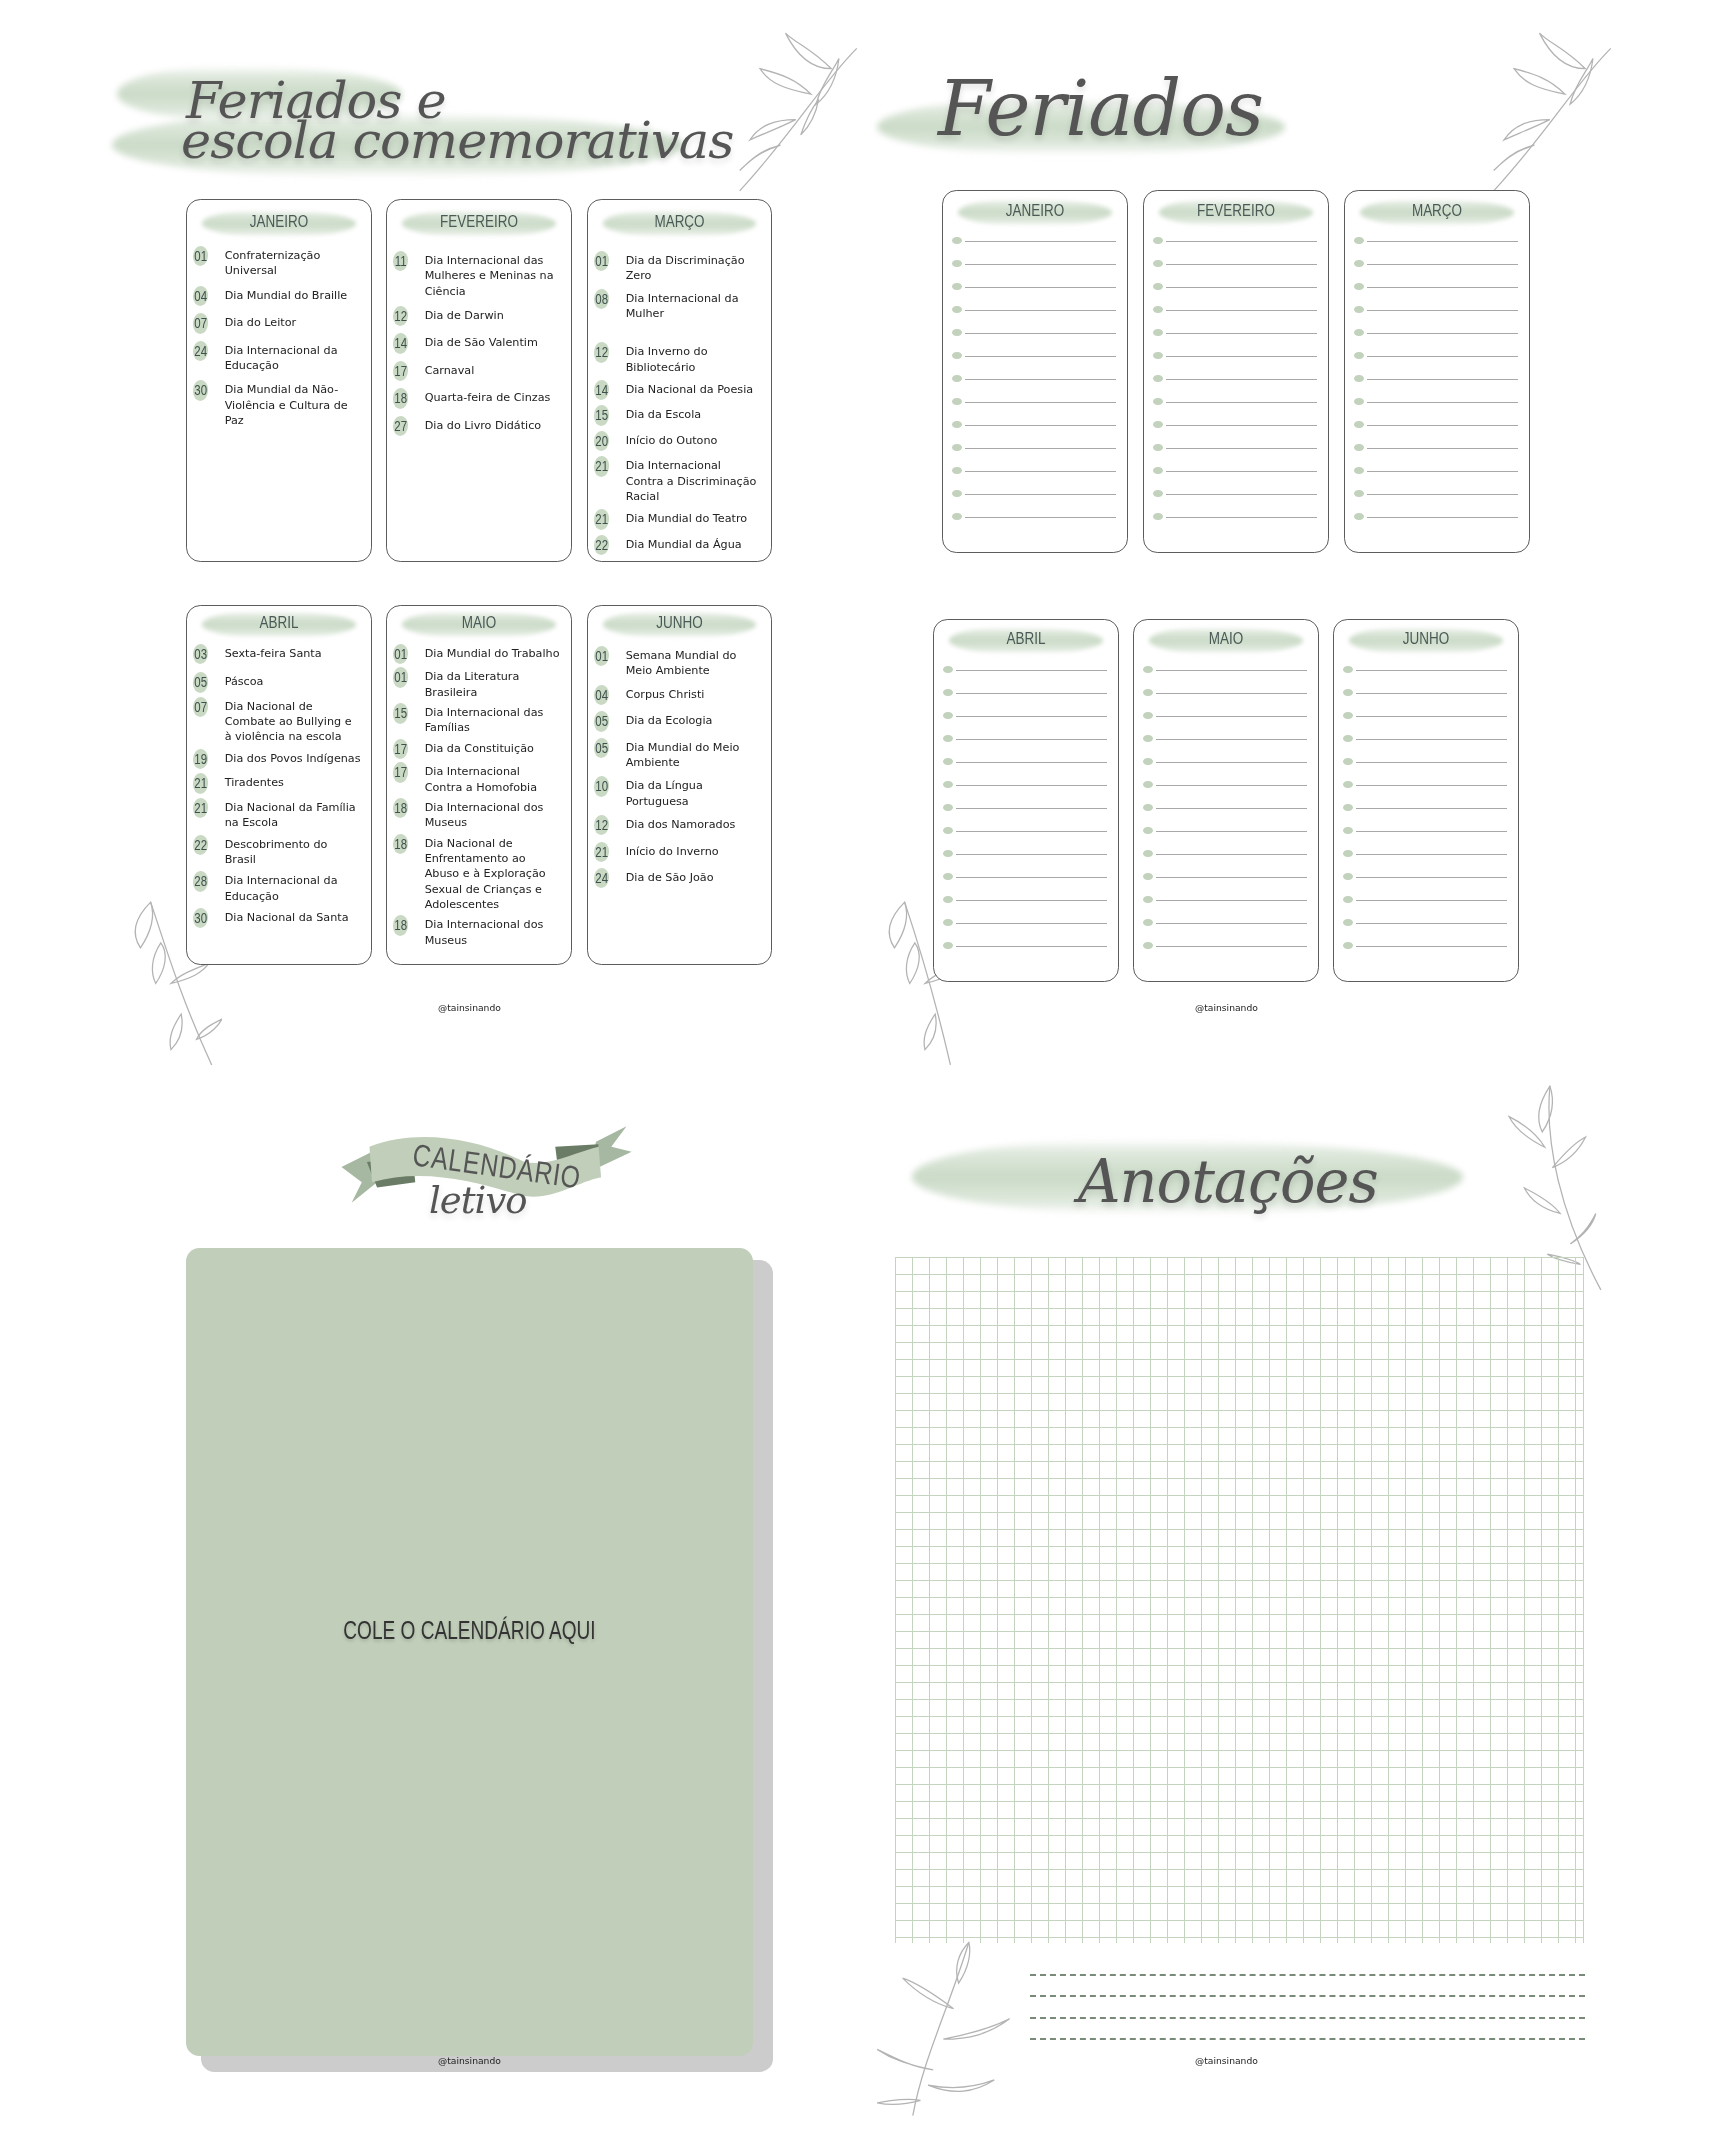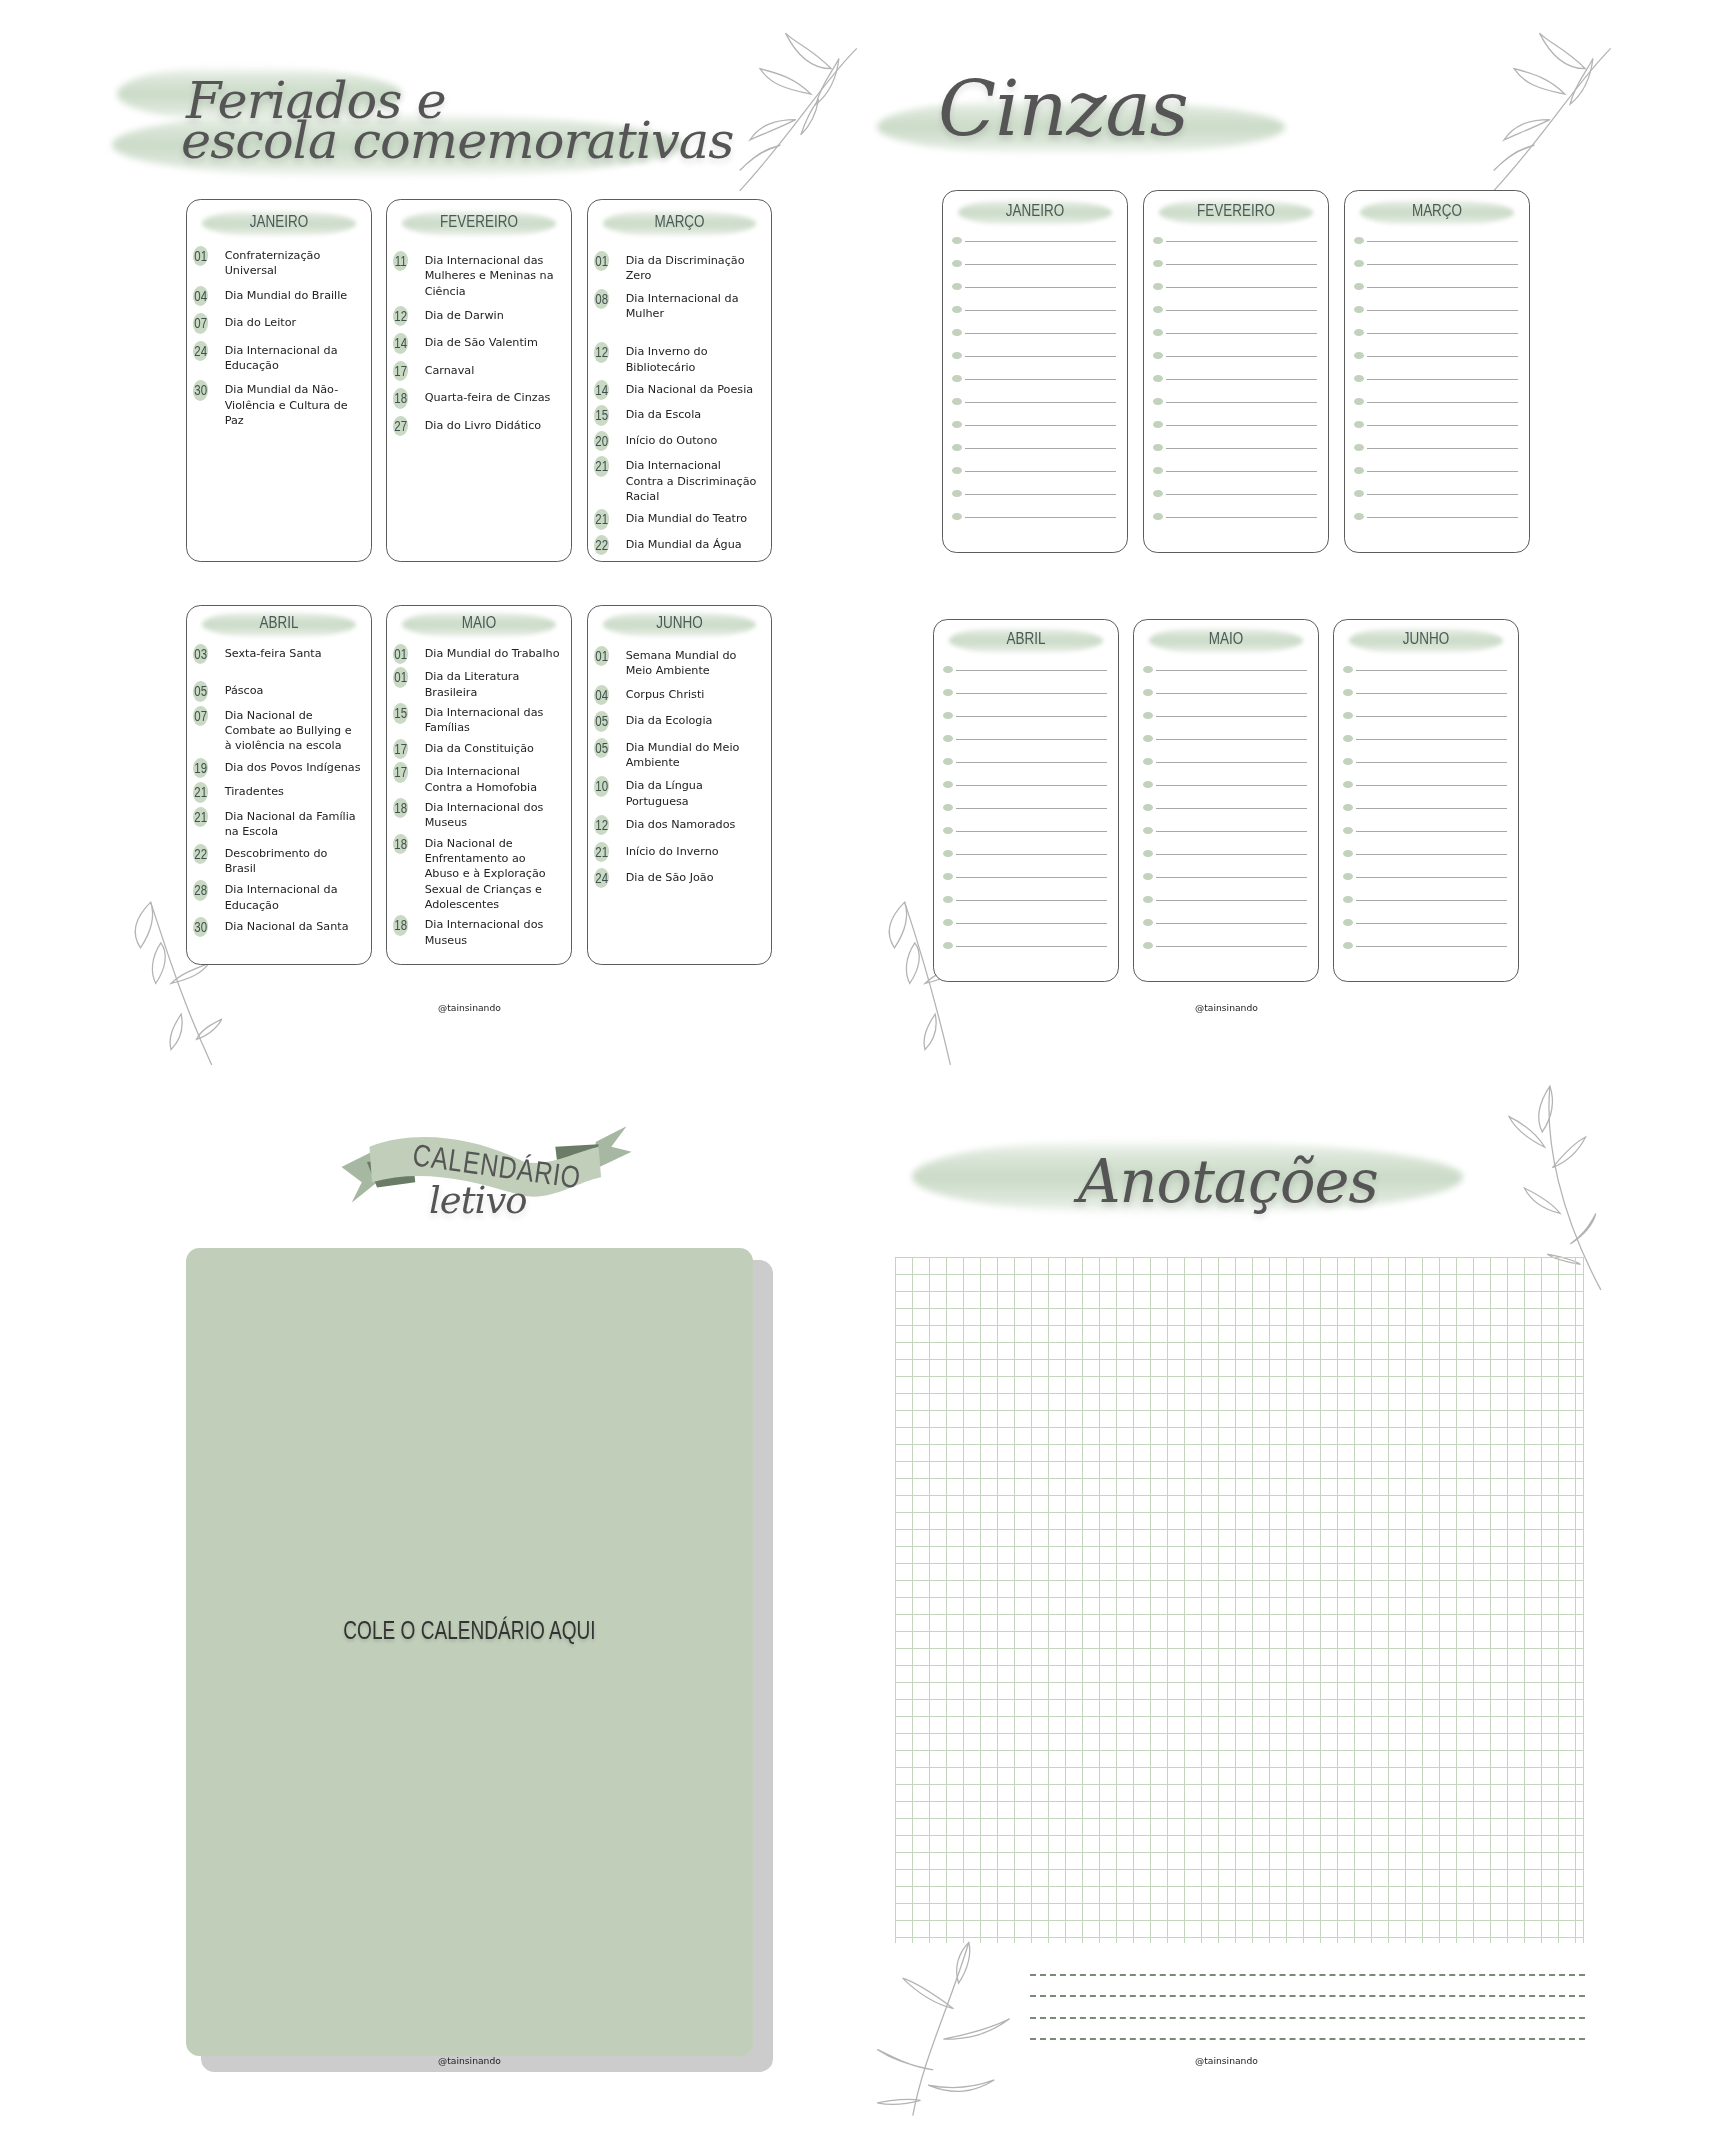--- a/index.html
+++ b/index.html
@@ -238,21 +238,21 @@
         </div>
     </div>
   </div>
 
   <div class="card" style="left:186px;top:605px;width:186px;height:360px;">
     <div class="card-head" style="top:1px;">
         <div class="brush small"></div>
         <div class="month">ABRIL</div>
       </div>
     <div class="entries" style="top:38px;">
-      <div class="entry" style="margin-bottom:17px;">
+      <div class="entry" style="margin-bottom:8px;">
           <span class="day">03</span>
           <span class="etext">Sexta-feira Santa</span>
         </div>
       <div class="entry" style="margin-bottom:4.1px;">
           <span class="day">05</span>
           <span class="etext">Páscoa</span>
         </div>
       <div class="entry" style="margin-bottom:4.1px;">
           <span class="day">07</span>
           <span class="etext">Dia Nacional de Combate ao Bullying e à violência na escola</span>
@@ -364,21 +364,21 @@
           <span class="etext">Dia de São João</span>
         </div>
     </div>
   </div>
 
   <div class="credit" style="left:438px;top:1002px;width:102px;">@tainsinando</div>
 </div>
 
 <div>
   <div class="brush" style="left:877px;top:99px;width:408px;height:56px;"></div>
-  <div class="script-title" style="left:938px;top:71px;font-size:76px;">Cinzas</div>
+  <div class="script-title" style="left:938px;top:71px;font-size:76px;">Feriados</div>
 
   <svg class="leaf-svg" style="left:1463px;top:28px;" width="153" height="168" viewBox="0 0 300 330">
     <g fill="none" stroke="#b3b3b3" stroke-width="2.5">
       <path d="M290 40 C220 110 170 200 60 320"></path>
       <path d="M240 80 C200 40 170 30 150 10 C170 50 200 80 240 80Z"></path>
       <path d="M200 130 C150 120 120 110 100 80 C140 90 170 100 200 130Z"></path>
       <path d="M170 180 C130 200 100 210 80 220 C100 190 130 180 170 180Z"></path>
       <path d="M210 150 C220 110 240 90 255 60 C250 100 235 130 210 150Z"></path>
       <path d="M140 230 C100 240 80 260 60 280 C90 250 110 240 140 230Z"></path>
     </g>

